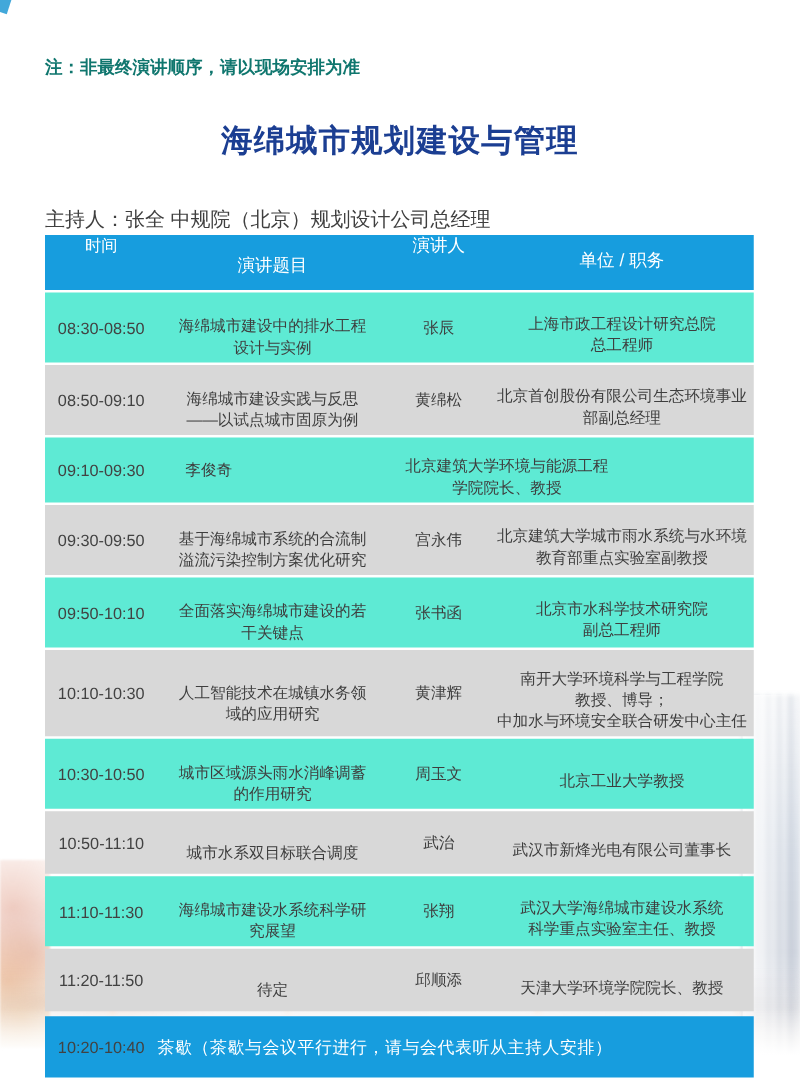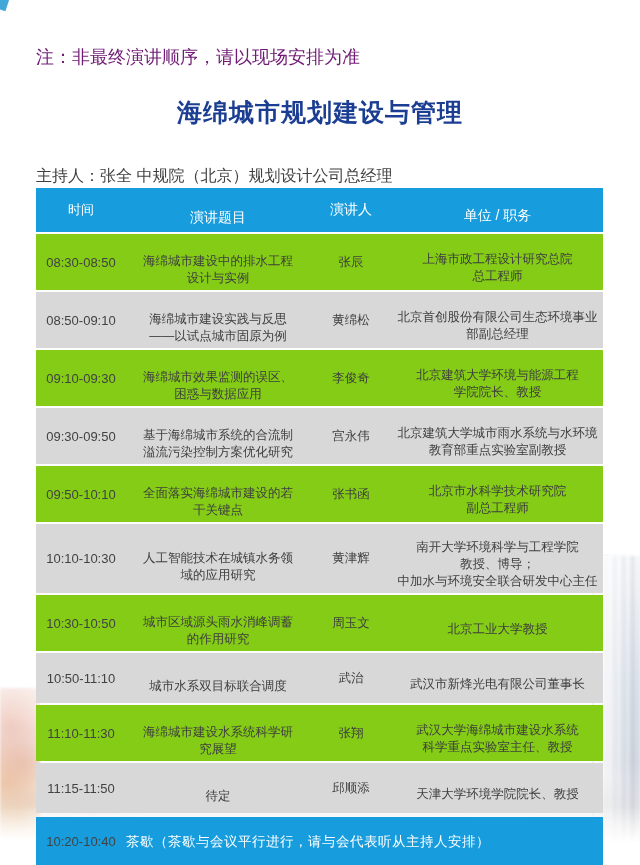--- a/index.html
+++ b/index.html
@@ -48,29 +48,29 @@
       radial-gradient(ellipse 160px 16px at 45% 40%, rgba(185,170,165,.30), transparent 70%),
       radial-gradient(ellipse 140px 18px at 78% 42%, rgba(170,160,170,.30), transparent 70%),
       linear-gradient(to bottom, rgba(200,205,215,0) 0%, rgba(190,185,190,.28) 45%, rgba(220,205,195,.18) 100%);
     filter:blur(2px);
   }
   .white-fade{
     position:absolute;left:0;right:0;bottom:0;height:58px;
     background:linear-gradient(to top, #ffffff 35%, rgba(255,255,255,0) 100%);
   }
   
-  .note{position:absolute;left:36px;top:45px;font-size:18px;font-weight:normal;color:#701a75;}
+  .note{position:absolute;left:36px;top:45px;font-size:14px;font-weight:bold;color:#0f766e;}
   .page-title{position:absolute;left:0;right:0;top:96px;margin:0;text-align:center;
     font-size:25px;font-weight:bold;color:#1b3e92;letter-spacing:1px;}
   .host{position:absolute;left:36px;top:166px;font-size:16px;color:#3f3f3f;}
 
   .sched-table{position:absolute;left:36px;top:188px;width:567px;}
-  .thead{display:flex;align-items:center;min-height:44px;background:#179dde;color:#ffffff;font-size:14px;}
+  .thead{display:flex;align-items:flex-start;min-height:44px;background:#179dde;color:#ffffff;font-size:14px;}
   .row{display:flex;align-items:center;min-height:44px;margin-top:2px;
-    font-size:12.5px;color:#3e3e3e;line-height:17px;padding:3px 0;background:#84cc16;}
+    font-size:12.5px;color:#3e3e3e;line-height:17px;padding:3px 0;background:#5eead4;}
   #table-body .row:nth-child(even){background:#d8d8d8;}
   .cell{text-align:center;white-space:pre-line;}
   .c-time{width:90px;flex:none;font-size:13px;color:#424242;}
   .thead .c-time{color:#ffffff;}
   .c-topic{width:184px;flex:none;margin-top:16px;}
   .c-speaker{width:82px;flex:none;}
   .c-org{flex:1;min-width:0;margin-top:12px;}
   .break-row{display:flex;align-items:center;min-height:49px;margin-top:4px;
     background:#179dde;color:#ffffff;font-size:13.5px;}
   .break-row .c-rest{flex:1;text-align:left;letter-spacing:.5px;}
@@ -113,22 +113,20 @@
     <div class="cell c-time">08:50-09:10</div>
     <div class="cell c-topic">海绵城市建设实践与反思
 ——以试点城市固原为例</div>
     <div class="cell c-speaker">黄绵松</div>
     <div class="cell c-org">北京首创股份有限公司生态环境事业
 部副总经理</div>
   </div>
 
   <div class="row">
     <div class="cell c-time">09:10-09:30</div>
-    <div class="cell c-topic">海绵城市效果监测的误区、
-困惑与数据应用</div>
     <div class="cell c-speaker">李俊奇</div>
     <div class="cell c-org">北京建筑大学环境与能源工程
 学院院长、教授</div>
   </div>
 
   <div class="row">
     <div class="cell c-time">09:30-09:50</div>
     <div class="cell c-topic">基于海绵城市系统的合流制
 溢流污染控制方案优化研究</div>
     <div class="cell c-speaker">宫永伟</div>
@@ -173,21 +171,21 @@
   <div class="row">
     <div class="cell c-time">11:10-11:30</div>
     <div class="cell c-topic">海绵城市建设水系统科学研
 究展望</div>
     <div class="cell c-speaker">张翔</div>
     <div class="cell c-org">武汉大学海绵城市建设水系统
 科学重点实验室主任、教授</div>
   </div>
 
   <div class="row">
-    <div class="cell c-time">11:15-11:50</div>
+    <div class="cell c-time">11:20-11:50</div>
     <div class="cell c-topic">待定</div>
     <div class="cell c-speaker">邱顺添</div>
     <div class="cell c-org">天津大学环境学院院长、教授</div>
   </div>
 </div>
 
   <div class="break-row">
     <div class="cell c-time">10:20-10:40</div>
     <div class="cell c-rest">茶歇（茶歇与会议平行进行，请与会代表听从主持人安排）</div>
   </div>

